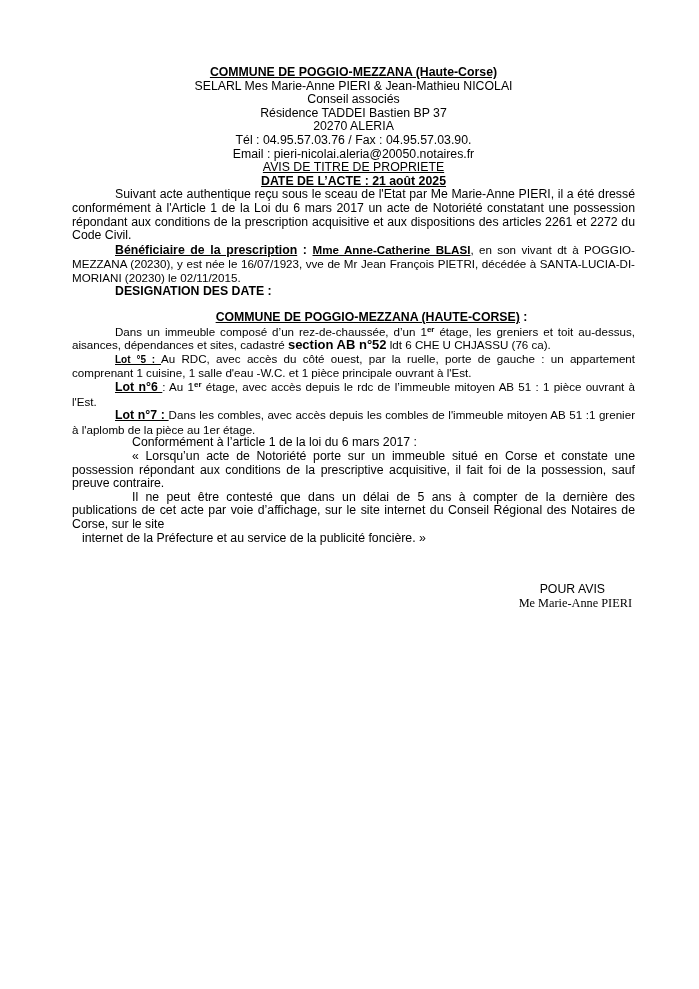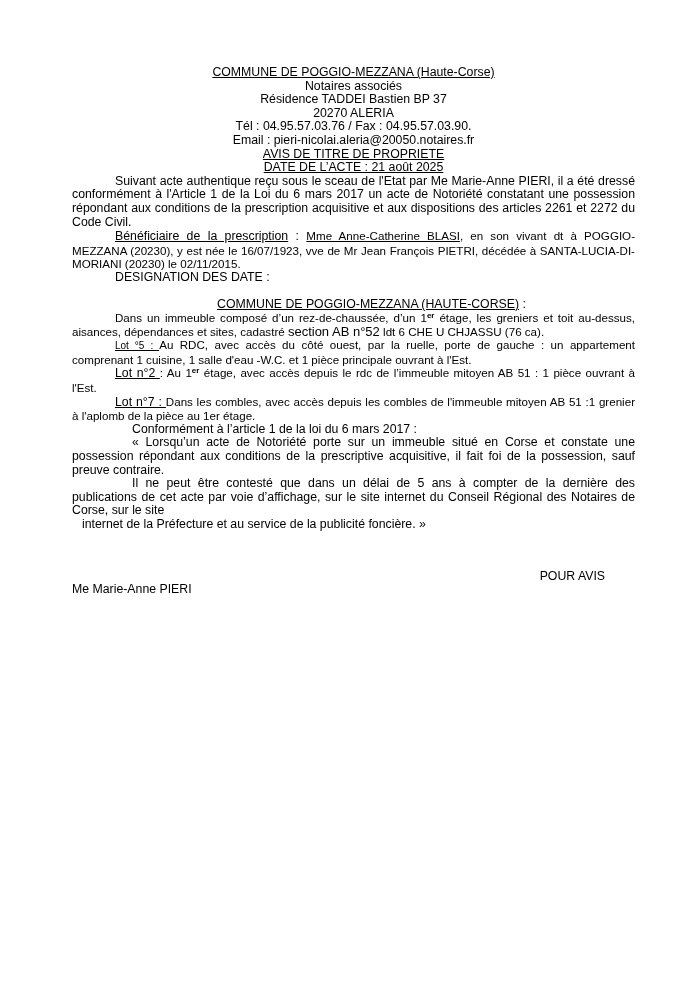--- a/index.html
+++ b/index.html
@@ -1,36 +1,37 @@
 <!DOCTYPE html>
 <html><head>
 <meta charset="utf-8">
 <style>
   html, body { margin: 0; padding: 0; background: #ffffff; }
   body { width: 699px; height: 989px; position: relative; overflow: hidden;
          font-family: "Liberation Sans", sans-serif; color: #000; font-size: 12.3px; }
   .page { position: absolute; left: 72px; top: 66px; width: 563px; line-height: 13.6px; }
   .center { text-align: center; }
   .u { text-decoration: underline; }
-  .b { font-weight: normal; }
+  .b { font-weight: bold; }
   .just { text-align: justify; }
   .ind { text-indent: 43px; }
   .ind2 { text-indent: 60px; }
   .small { font-size: 11.6px; }
   sup { font-size: 8px; line-height: 0; vertical-align: 4px; font-weight: bold; }
   .sig { text-align: right; padding-right: 30px; margin-top: 38px; }
-  .sig2 { padding-right: 3px; }
+  .sig2 { text-align: right; padding-right: 3px; font-family: Liberation Serif, serif; }
   .gap { height: 13px; }
 </style>
 </head>
 <body>
 
 <div class="page">
   <div class="center b u">COMMUNE DE POGGIO-MEZZANA (Haute-Corse)</div>
-  <div class="center">Notaires associés</div>
+  <div class="center">SELARL Mes Marie-Anne PIERI &amp; Jean-Mathieu NICOLAI</div>
+  <div class="center">Conseil associés</div>
   <div class="center">Résidence TADDEI Bastien BP 37</div>
   <div class="center">20270 ALERIA</div>
   <div class="center">Tél : 04.95.57.03.76 / Fax : 04.95.57.03.90.</div>
   <div class="center">Email : pieri-nicolai.aleria@20050.notaires.fr</div>
   <div class="center u">AVIS DE TITRE DE PROPRIETE</div>
   <div class="center b u">DATE DE L’ACTE : 21 août 2025</div>
 
   <div class="just ind">Suivant acte authentique reçu sous le sceau de l'Etat par Me Marie-Anne PIERI, il a été dressé conformément à l'Article 1 de la Loi du 6 mars 2017 un acte de Notoriété constatant une possession répondant aux conditions de la prescription acquisitive et aux dispositions des articles 2261 et 2272 du Code Civil.</div>
 
   <div class="just ind small">
@@ -46,21 +47,21 @@
 
   <div class="just ind small">
     <span>Dans un immeuble composé d’un rez-de-chaussée, d’un 1</span><sup>er</sup><span> étage, les greniers et toit au-dessus, aisances, dépendances et sites, cadastré </span><span class="b" style="font-size:13px">section AB n°52</span><span> ldt 6 CHE U CHJASSU (76 ca).</span>
   </div>
 
   <div class="just ind small">
     <span class="b u" style="font-size:10px">Lot °5 : </span><span> Au RDC, avec accès du côté ouest, par la ruelle, porte de gauche : un appartement comprenant 1 cuisine, 1 salle d'eau -W.C. et 1 pièce principale ouvrant à l'Est.</span>
   </div>
 
   <div class="just ind small">
-    <span class="b u" style="font-size:12.3px">Lot n°2 </span><span>:  Au 1</span><sup>er</sup><span> étage, avec accès depuis le rdc de l’immeuble mitoyen AB 51 : 1 pièce ouvrant à l'Est.</span>
+    <span class="b u" style="font-size:12.3px">Lot n°6 </span><span>:  Au 1</span><sup>er</sup><span> étage, avec accès depuis le rdc de l’immeuble mitoyen AB 51 : 1 pièce ouvrant à l'Est.</span>
   </div>
 
   <div class="just ind small">
     <span class="b u" style="font-size:12.3px">Lot n°7 : </span><span>Dans les combles, avec accès depuis les combles de l'immeuble mitoyen AB 51 :1 grenier à l'aplomb de la pièce au 1er étage.</span>
   </div>
 
   <div class="ind2 b" style="font-weight:normal">
     <span class="b" style="font-weight:normal">Conformément à l’article 1 de la loi du 6 mars 2017 :</span>
   </div>
   <div class="just ind2">« Lorsqu’un acte de Notoriété porte sur un immeuble situé en Corse et constate une possession répondant aux conditions de la prescriptive acquisitive, il fait foi de la possession, sauf preuve contraire.</div>

